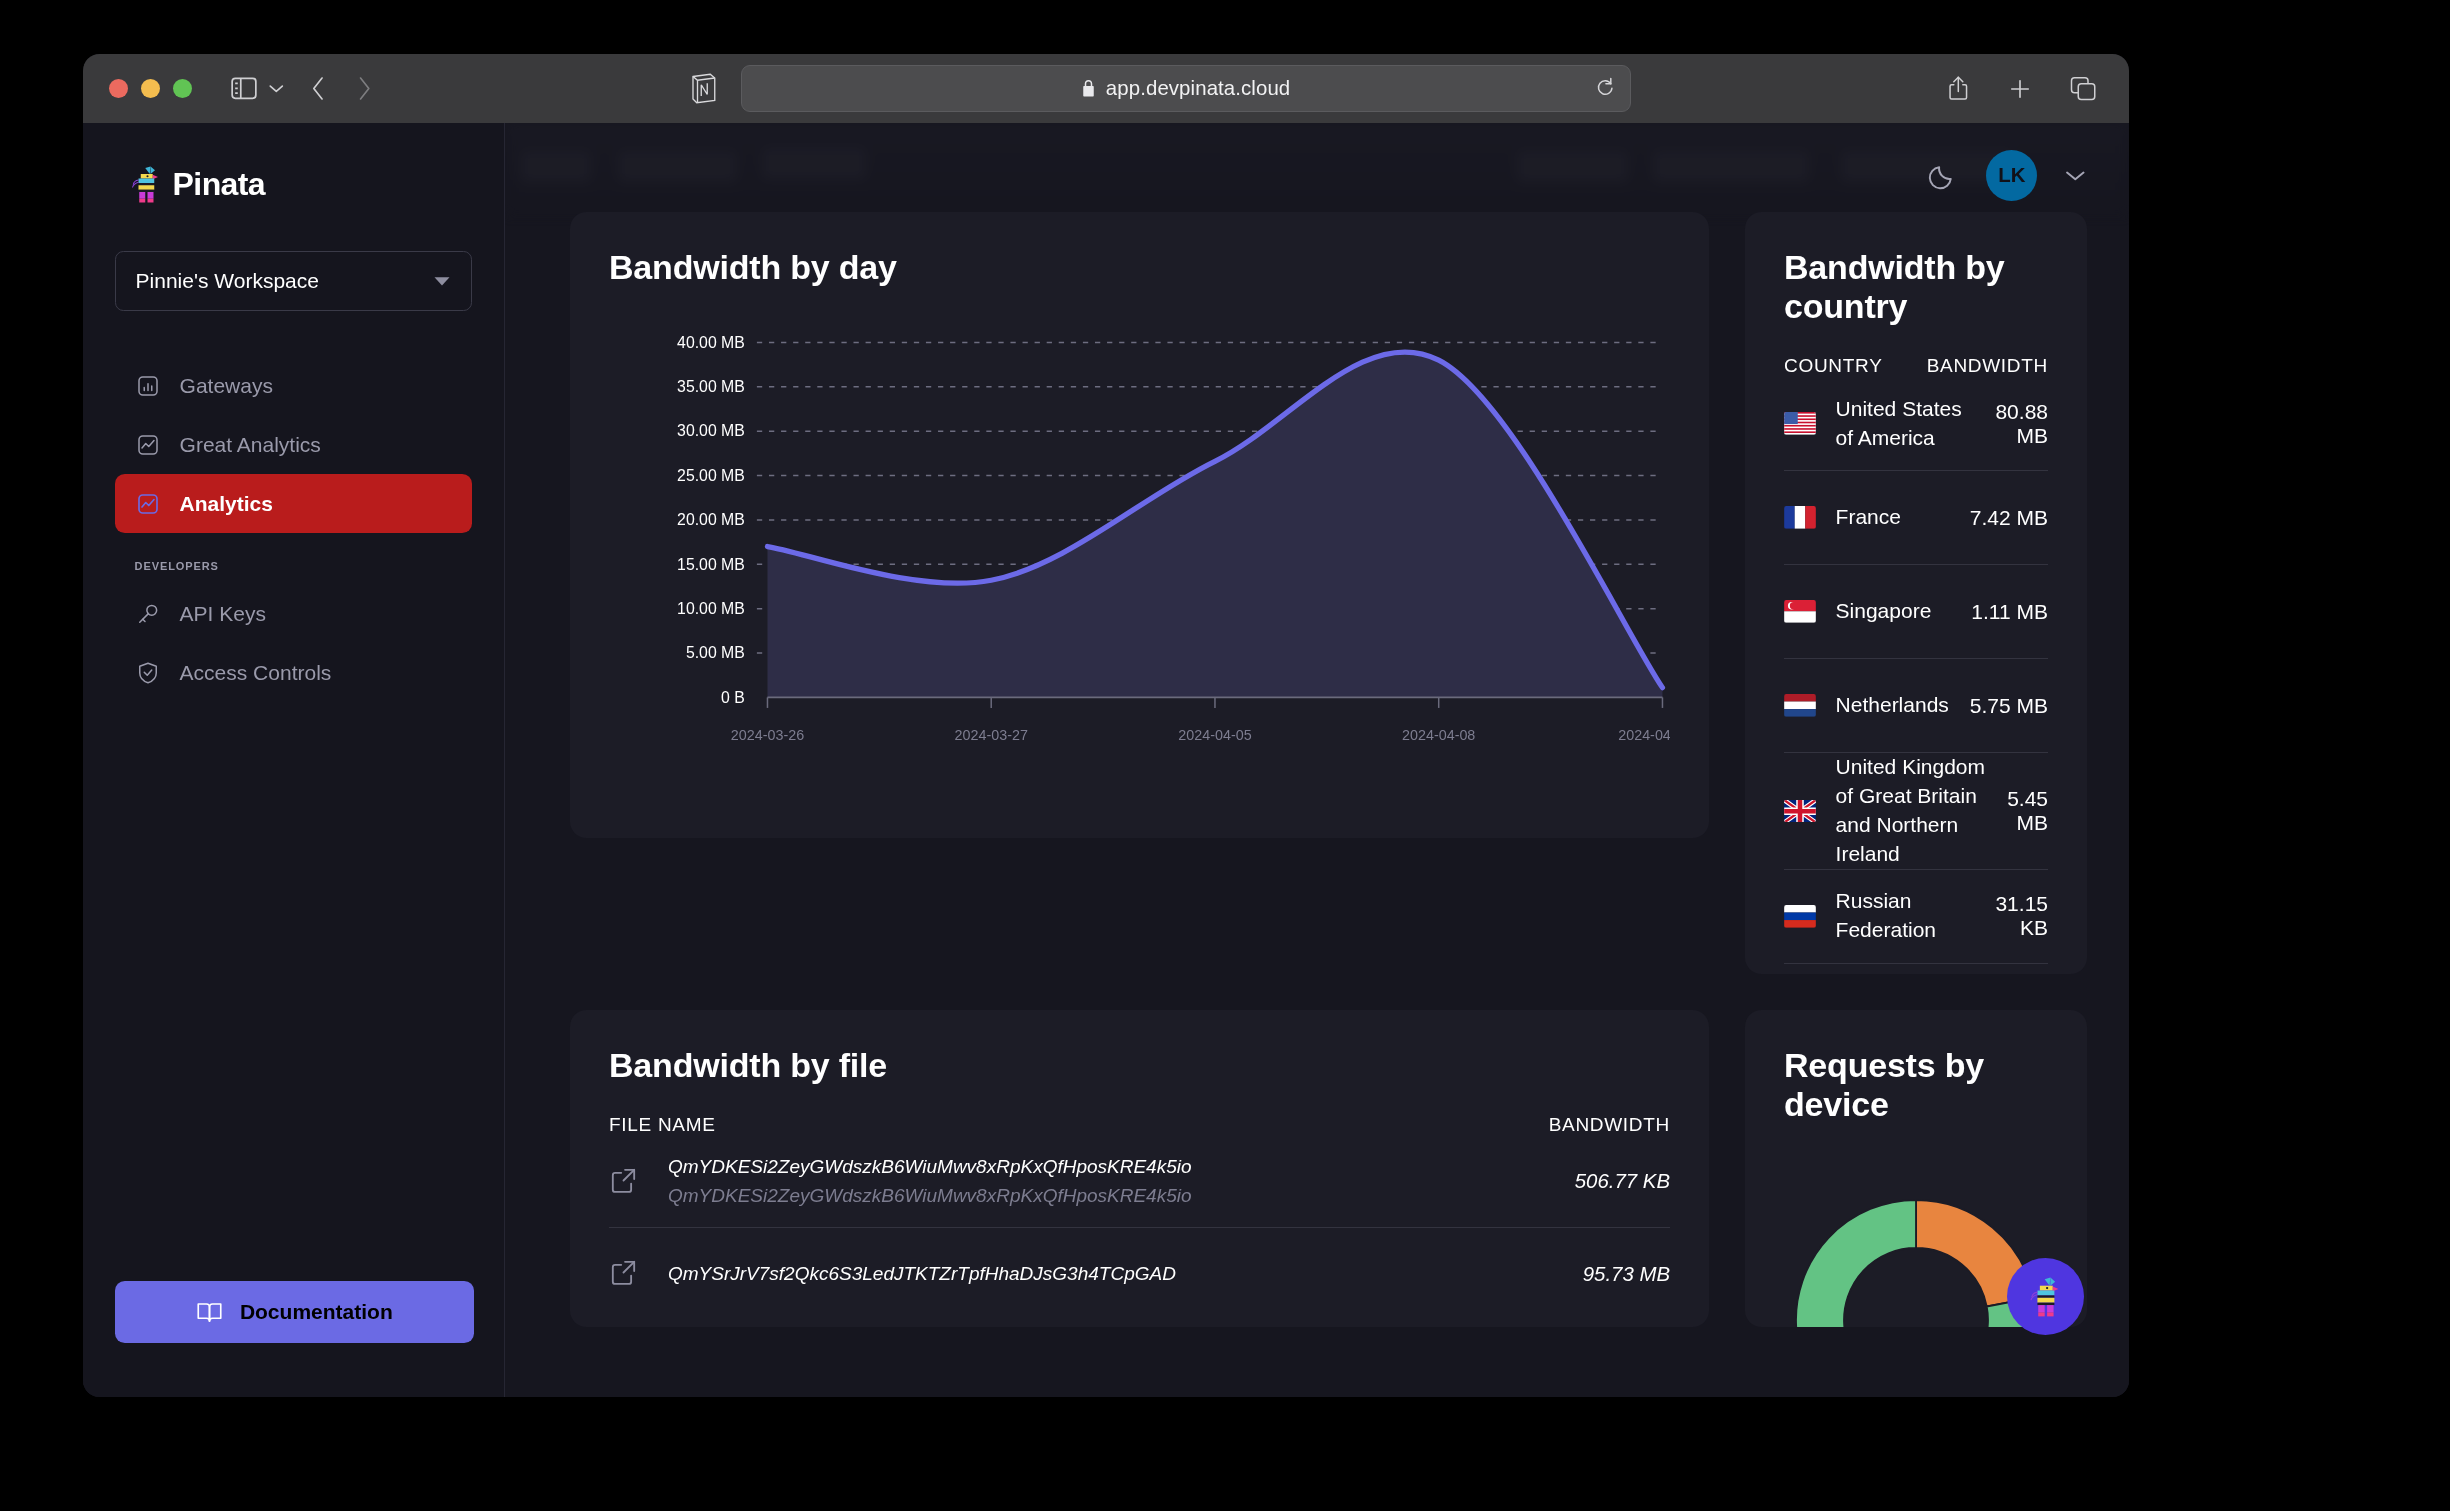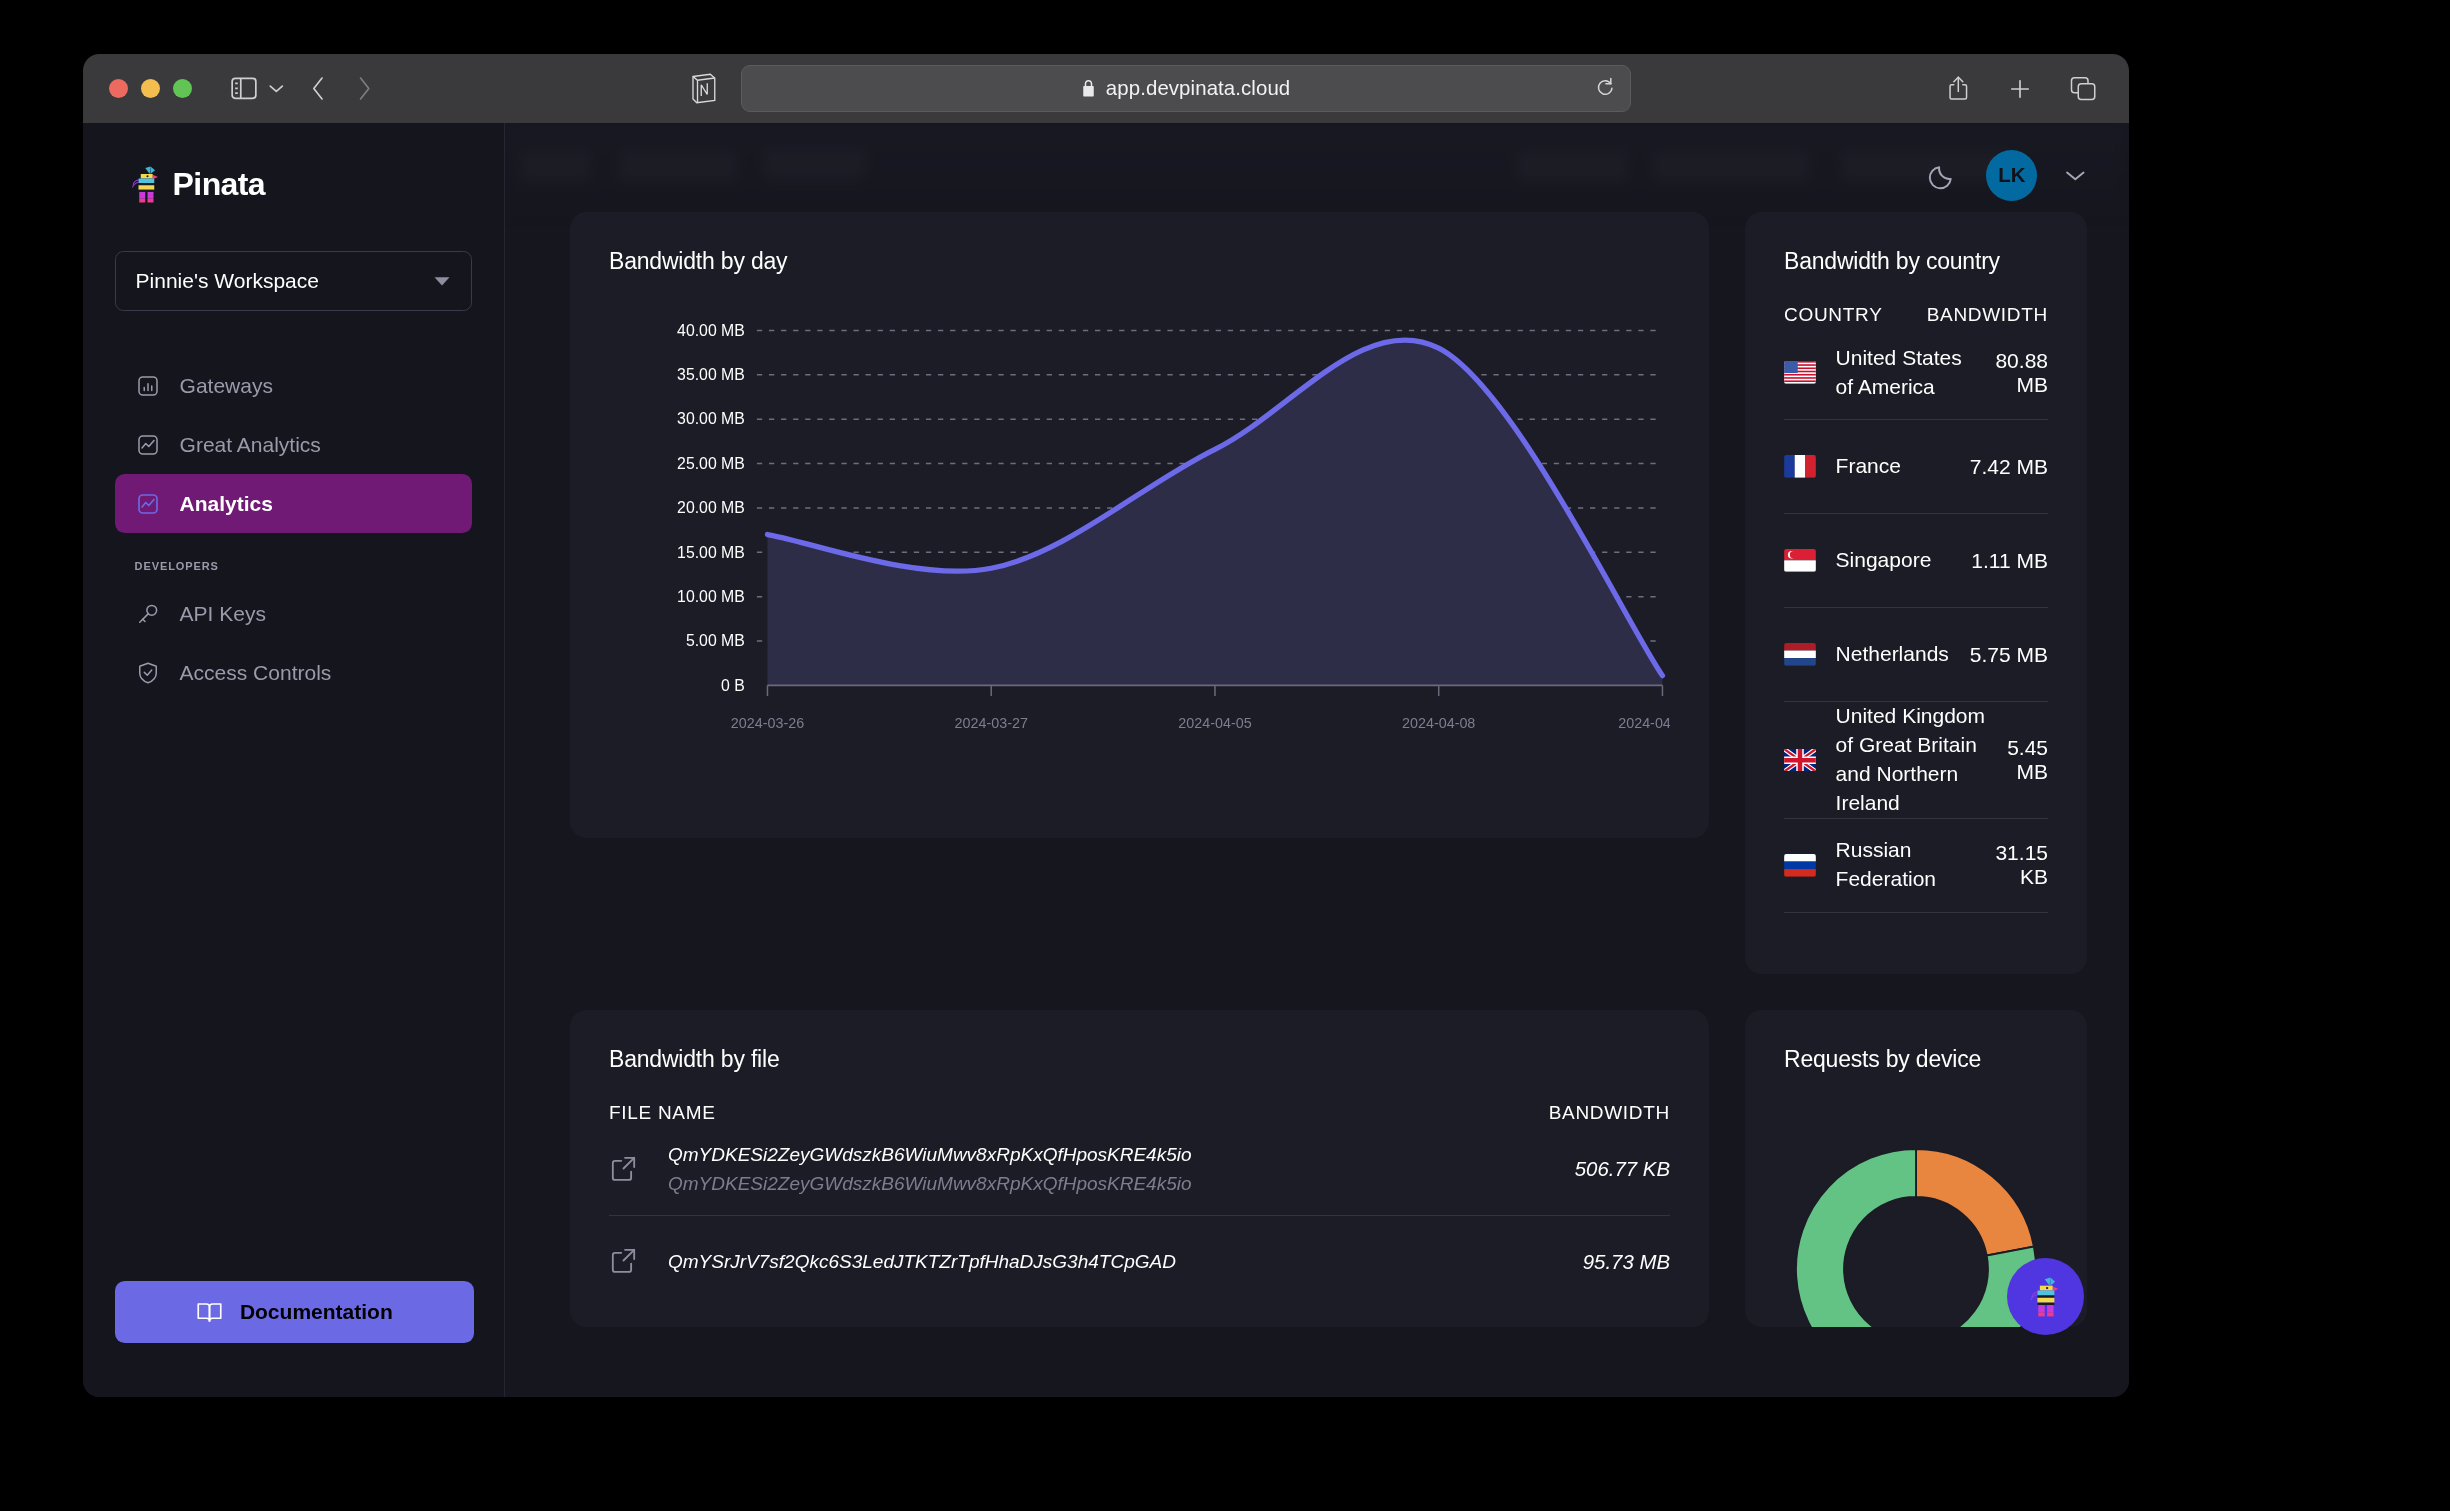--- a/index.html
+++ b/index.html
@@ -100,21 +100,21 @@
   #nav { margin-top: 45px; }
   .nav-item {
     display: flex; align-items: center; gap: 19px;
     height: 59px;
     padding: 0 19.6px;
     border-radius: 9.8px;
     cursor: pointer;
     color: #9a9aab;
   }
   .nav-item .nav-label { font-size: 21px; }
-  .nav-item.active { background: #701a75; color: #ffffff; }
+  .nav-item.active { background: #b91c1c; color: #ffffff; }
   .nav-item.active .nav-label { font-weight: 600; }
   .nav-icon { width: 26px; height: 26px; display: flex; align-items: center; justify-content: center; flex: 0 0 26px; }
 
   #developers-heading {
     color: #9a9aab;
     font-size: 11px;
     font-weight: 700;
     letter-spacing: 0.9px;
     padding: 27px 19.6px 12px;
   }
@@ -167,21 +167,21 @@
     padding: 0 42px 0 65px;
   }
 
   .grid { display: flex; gap: 36px; }
 
   .card {
     background: #1c1c26;
     border-radius: 16.6px;
     padding: 36px 39px;
   }
-  .card-title { color: #ffffff; font-size: 23px; font-weight: 400; letter-spacing: -0.2px; }
+  .card-title { color: #ffffff; font-size: 34px; font-weight: 700; letter-spacing: -0.2px; }
 
   #card-bandwidth-day { flex: 0 0 1139px; height: 626px; }
   #card-bandwidth-country { flex: 1; height: 762px; }
 
   
   #chart-wrap { position: relative; margin-top: 33px; height: 483px; }
   #chart-svg { display: block; }
   .y-tick-label { fill: #ffffff; font-size: 21px; font-family: "Liberation Sans", sans-serif; text-anchor: end; }
   .x-tick-label { fill: #7d7d90; font-size: 19px; font-family: "Liberation Sans", sans-serif; text-anchor: middle; }
 

